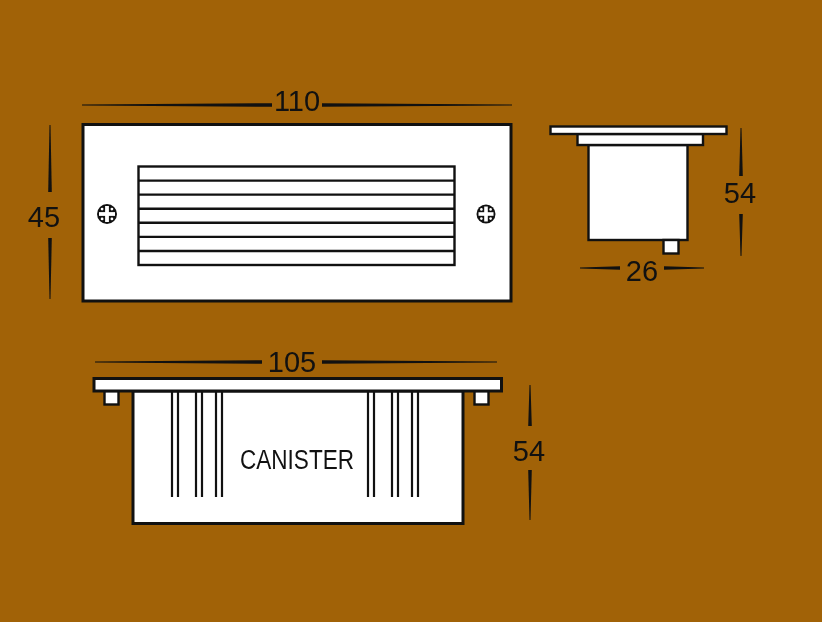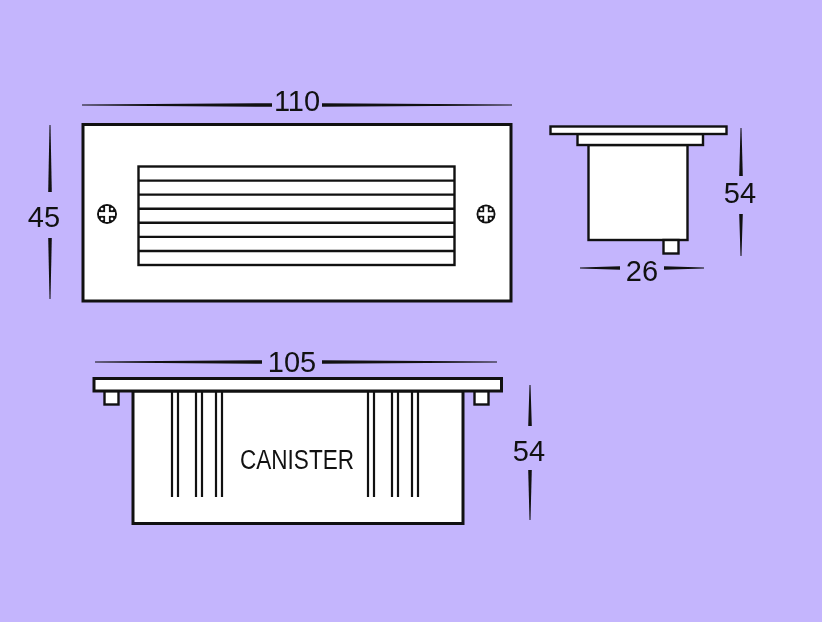--- a/index.html
+++ b/index.html
@@ -4,21 +4,21 @@
 <style>
   html, body {
     margin: 0;
     padding: 0;
     background: #ffffff;
   }
   .canvas {
     position: relative;
     width: 822px;
     height: 622px;
-    background: #c4b5fd;
+    background: #a16207;
     overflow: hidden;
     font-family: "Liberation Sans", sans-serif;
   }
   svg { display: block; }
   .outline {
     fill: #ffffff;
     stroke: #111111;
     stroke-width: 3;
   }
   .outline-thin {

